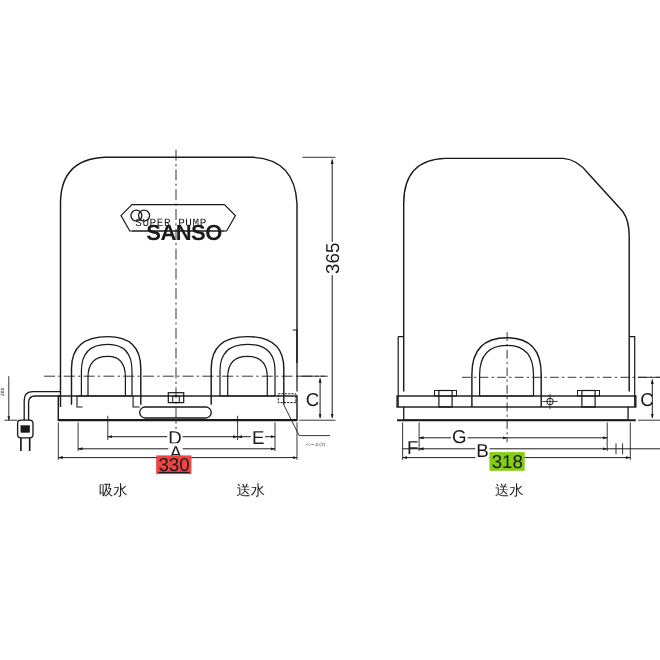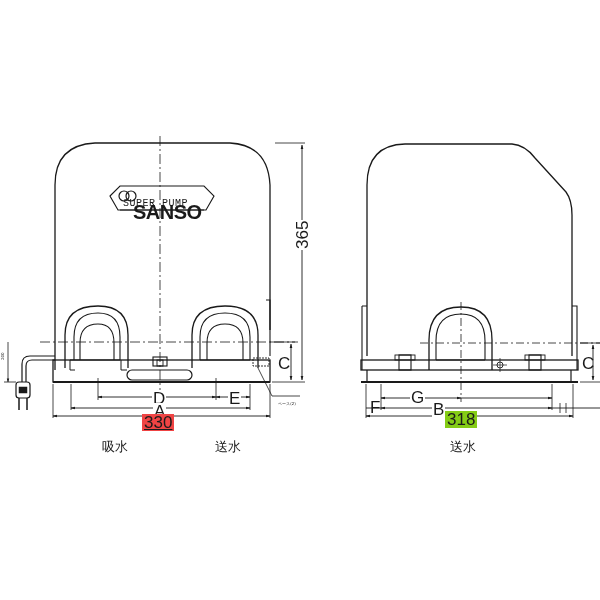--- a/index.html
+++ b/index.html
@@ -131,21 +131,21 @@
 
 <div class="lbl dimtxt" style="left:294px; top:250px; transform:rotate(-90deg); transform-origin:left top; background:#fff; padding:0 1px;">365</div>
 <div class="lbl dimtxt" style="left:278px; top:355px;">C</div>
 <div class="lbl dimtxt" style="left:152px; top:390px; background:#fff; padding:0 1px;">D</div>
 <div class="lbl dimtxt" style="left:228px; top:390px; background:#fff; padding:0 1px;">E</div>
 <div class="lbl dimtxt" style="left:153px; top:403px; background:#fff; padding:0 1px;">A</div>
 <div class="lbl dimtxt" style="left:142px; top:414px; background:#ef4444; padding:0 2px;text-decoration:underline;">330</div>
 <div class="lbl tiny" style="left:1px; top:360px; transform:rotate(-90deg); transform-origin:left top;">200</div>
 <div class="lbl tiny" style="left:278px; top:402px;">ベース(2)</div>
 
-<div class="lbl caption" style="left:102px; top:440px;">吸水</div>
+<div class="lbl caption" style="left:90px; top:440px;">吸水</div>
 <div class="lbl caption" style="left:215px; top:440px;">送水</div>
 
 <div class="lbl dimtxt" style="left:582px; top:355px;">C</div>
 <div class="lbl dimtxt" style="left:410px; top:389px; background:#fff; padding:0 1px;">G</div>
 <div class="lbl dimtxt" style="left:370px; top:399px;">F</div>
 <div class="lbl dimtxt" style="left:432px; top:401px; background:#fff; padding:0 1px;">B</div>
 <div class="lbl dimtxt" style="left:445px; top:411px; background:#84cc16; padding:0 2px;">318</div>
 <div class="lbl caption" style="left:450px; top:440px;">送水</div>
 
 </body></html>

